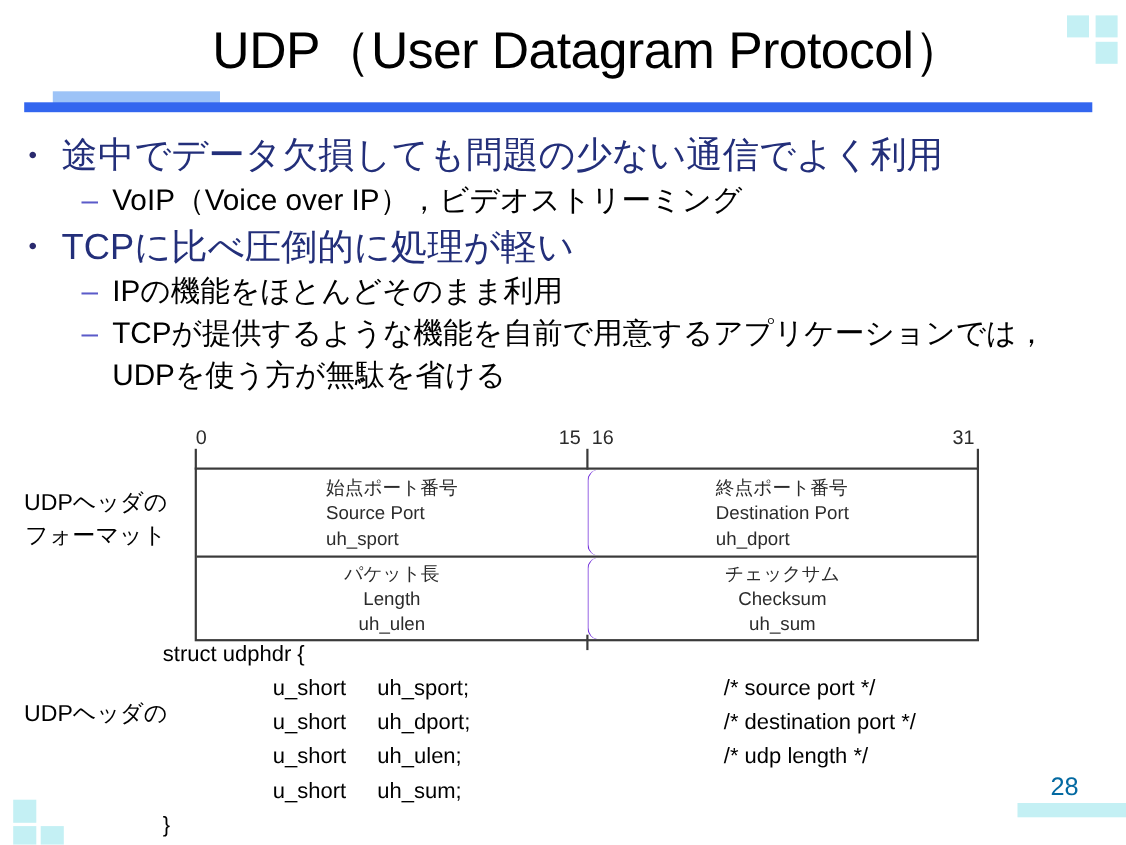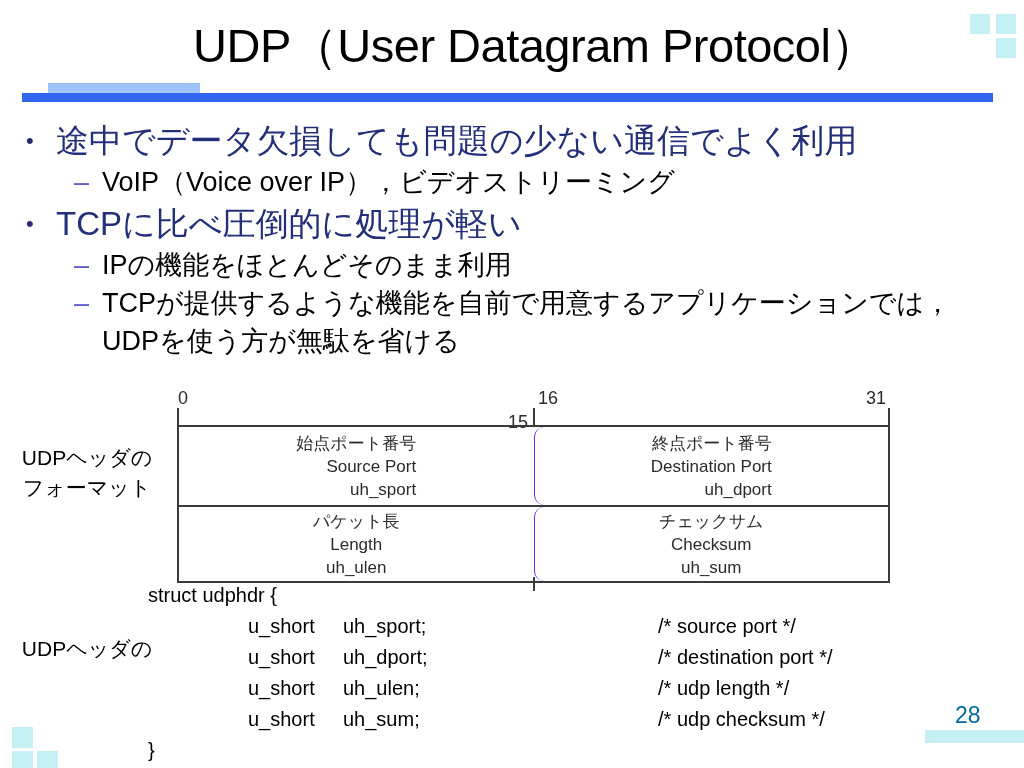--- a/index.html
+++ b/index.html
@@ -129,21 +129,21 @@
     display: flex;
     align-items: center;
     justify-content: center;
     box-sizing: border-box;
   }
   .diag-cell.right { border-left: 1px solid #6d28d9; border-radius: 10px; }
   .diag-cell .cellblock {
     font-size: 17px;
     line-height: 23px;
     color: #2b2b2b;
-    text-align: right;
+    text-align: left;
   }
   .diag-row.row2 .diag-cell .cellblock { text-align: center; }
   .ruler-num {
     position: absolute;
     font-size: 18px;
     color: #2b2b2b;
     line-height: 20px;
   }
   .tick {
     position: absolute;
@@ -230,21 +230,21 @@
     </div>
 
     <div class="b2">
       <span class="marker">–</span>
       <span class="txt">TCPが提供するような機能を自前で用意するアプリケーションでは，UDPを使う方が無駄を省ける</span>
     </div>
 
   </div>
 
   <div class="ruler-num" style="left:178px; top:388px;">0</div>
-  <div class="ruler-num" style="left:508px; top:388px;margin-top:24px;">15</div>
+  <div class="ruler-num" style="left:508px; top:388px;">15</div>
   <div class="ruler-num" style="left:538px; top:388px;">16</div>
   <div class="ruler-num" style="left:866px; top:388px;text-align:right;">31</div>
 
   <div class="tick" style="left:177px; top:408px; height:19px;"></div>
   <div class="tick" style="left:533px; top:408px; height:19px;"></div>
   <div class="tick" style="left:888px; top:408px; height:19px;"></div>
 
   <div class="divider-ext" style="top:577px; height:14px;"></div>
 
   <div class="diagram">
@@ -314,21 +314,20 @@
       <span class="c-indent"></span>
       <span class="c-type">u_short</span>
       <span class="c-name">uh_ulen;</span>
       <span class="c-cmt">/* udp length */</span>
     </div>
 
     <div class="code-line">
       <span class="c-indent"></span>
       <span class="c-type">u_short</span>
       <span class="c-name">uh_sum;</span>
-      <span class="c-cmt">/* udp checksum */</span>
     </div>
 
     <div class="code-line">
       <span class="c-close">}</span>
     </div>
   </div>
 
   <div class="deco-sq deco-bl-1"></div>
   <div class="deco-sq deco-bl-2"></div>
   <div class="deco-sq deco-bl-3"></div>

